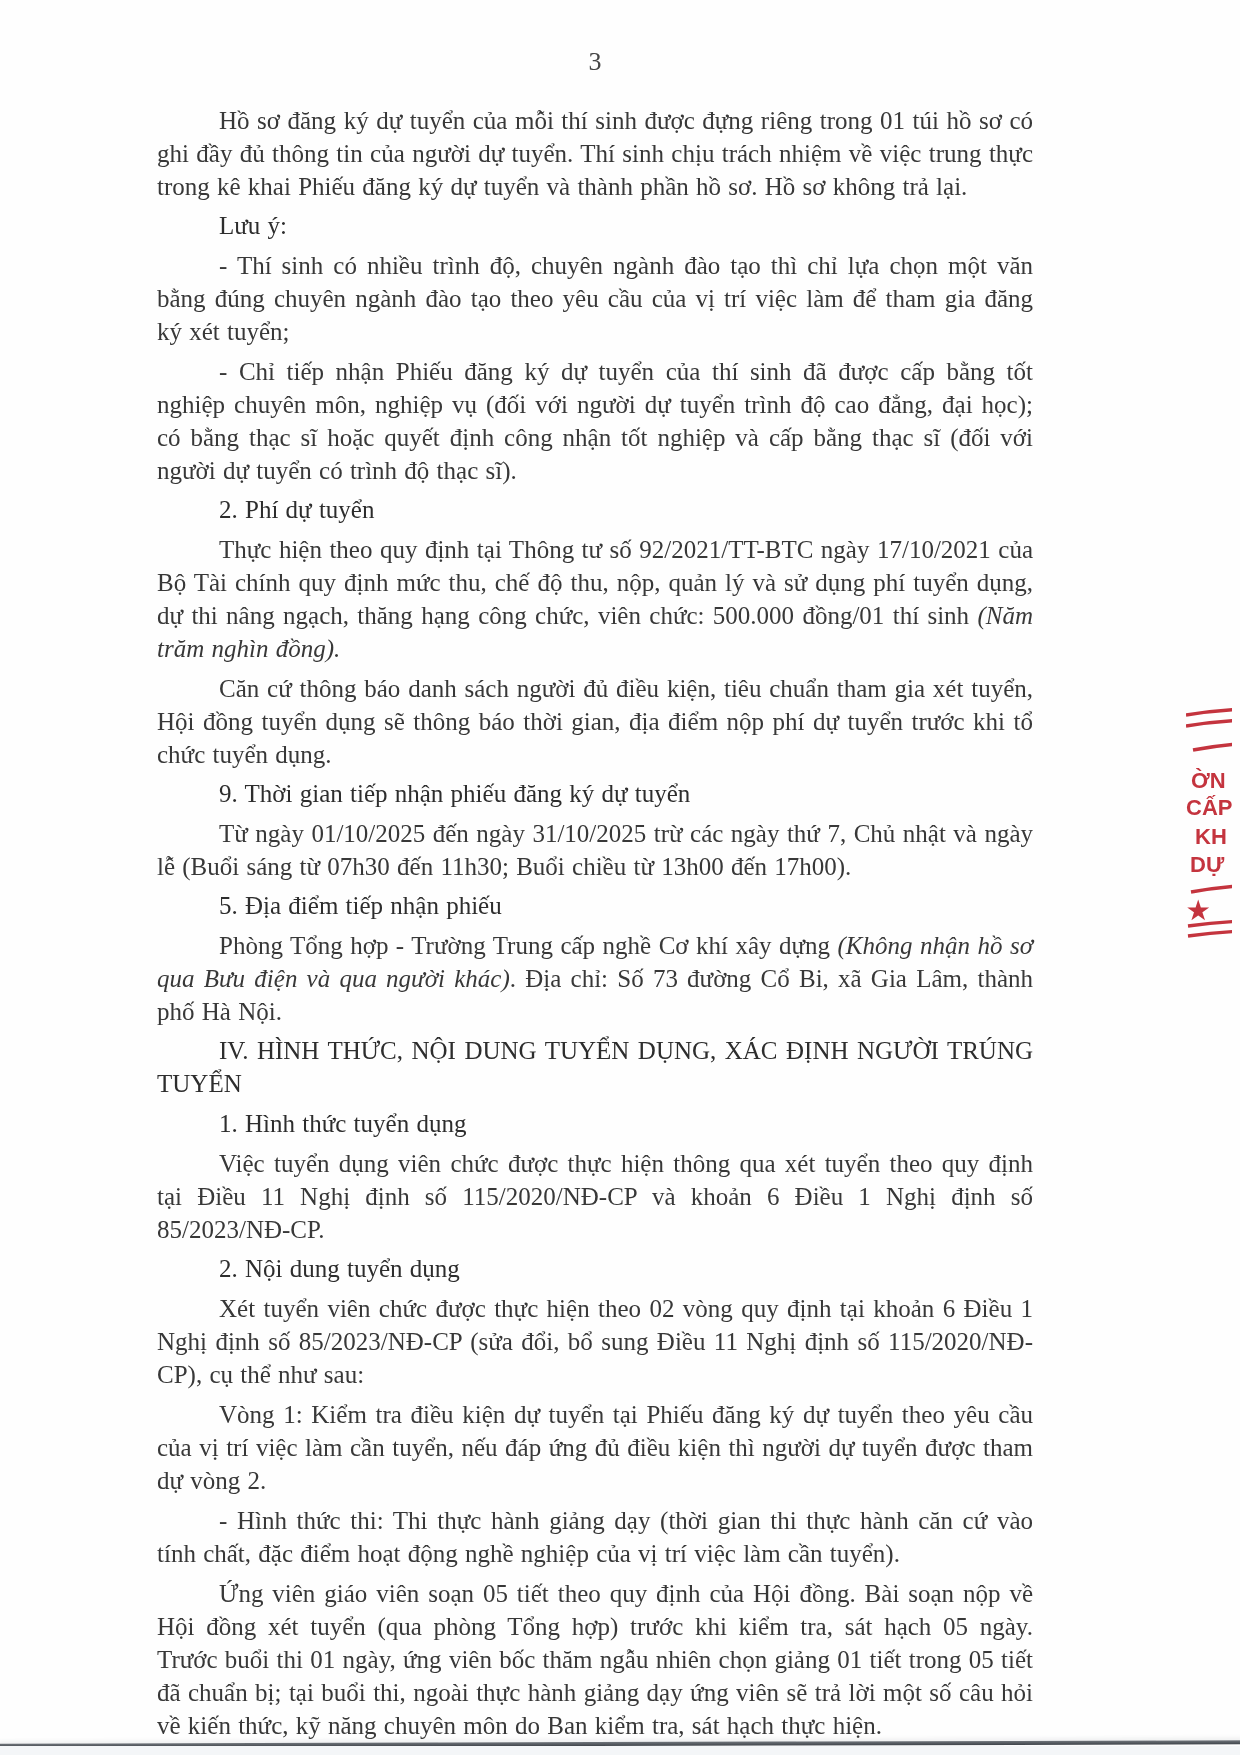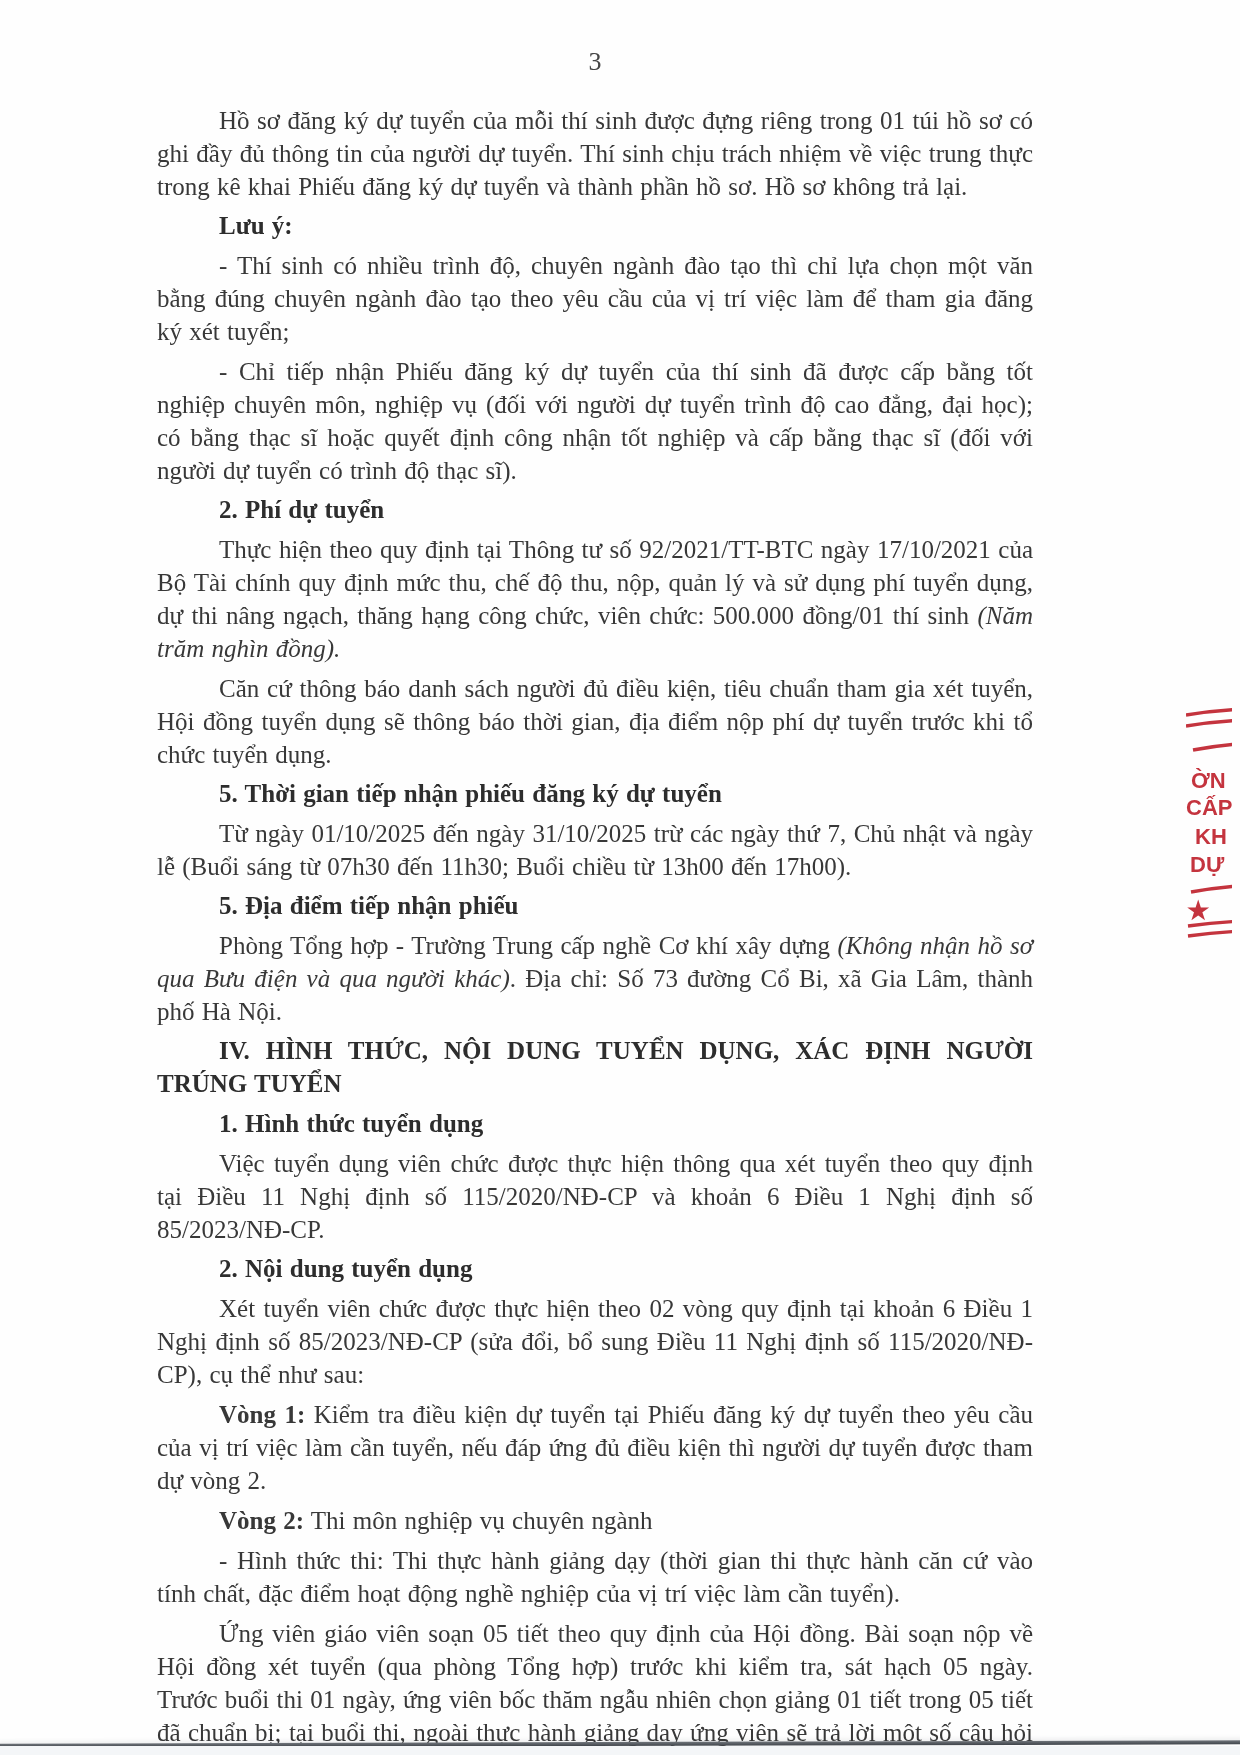--- a/index.html
+++ b/index.html
@@ -32,21 +32,21 @@
     text-align: justify;
     text-indent: 62px;
     word-spacing: 1px;
   }
   .heading {
     font-weight: bold;
     color: #2d2d2d;
     margin-top: 3px;
     margin-bottom: 7px;
   }
-  .b { font-weight: bold; }
+  .b { font-weight: normal; }
   .i { font-style: italic; }
   .stamp {
     position: absolute;
     top: 698px;
     right: 8px;
     width: 46px;
     height: 242px;
     overflow: hidden;
   }
   .stamp svg { display: block; }
@@ -82,31 +82,30 @@
   <div class="content">
     <p class="page-num">3</p>
     <div>
         <p class="para"><span>Hồ sơ đăng ký dự tuyển của mỗi thí sinh được đựng riêng trong 01 túi hồ sơ có ghi đầy đủ thông tin của người dự tuyển. Thí sinh chịu trách nhiệm về việc trung thực trong kê khai Phiếu đăng ký dự tuyển và thành phần hồ sơ. Hồ sơ không trả lại.</span></p>
         <p class="para heading"><span class="b">Lưu ý:</span></p>
         <p class="para"><span>- Thí sinh có nhiều trình độ, chuyên ngành đào tạo thì chỉ lựa chọn một văn bằng đúng chuyên ngành đào tạo theo yêu cầu của vị trí việc làm để tham gia đăng ký xét tuyển;</span></p>
         <p class="para"><span>- Chỉ tiếp nhận Phiếu đăng ký dự tuyển của thí sinh đã được cấp bằng tốt nghiệp chuyên môn, nghiệp vụ (đối với người dự tuyển trình độ cao đẳng, đại học); có bằng thạc sĩ hoặc quyết định công nhận tốt nghiệp và cấp bằng thạc sĩ (đối với người dự tuyển có trình độ thạc sĩ).</span></p>
         <p class="para heading"><span class="b">2. Phí dự tuyển</span></p>
         <p class="para"><span>Thực hiện theo quy định tại Thông tư số 92/2021/TT-BTC ngày 17/10/2021 của Bộ Tài chính quy định mức thu, chế độ thu, nộp, quản lý và sử dụng phí tuyển dụng, dự thi nâng ngạch, thăng hạng công chức, viên chức: 500.000 đồng/01 thí sinh </span><span class="i">(Năm trăm nghìn đồng).</span></p>
         <p class="para"><span>Căn cứ thông báo danh sách người đủ điều kiện, tiêu chuẩn tham gia xét tuyển, Hội đồng tuyển dụng sẽ thông báo thời gian, địa điểm nộp phí dự tuyển trước khi tổ chức tuyển dụng.</span></p>
-        <p class="para heading"><span class="b">5. Thời gian tiếp nhận phiếu đăng ký dự tuyển</span></p>
+        <p class="para heading"><span class="b">9. Thời gian tiếp nhận phiếu đăng ký dự tuyển</span></p>
         <p class="para"><span>Từ ngày 01/10/2025 đến ngày 31/10/2025 trừ các ngày thứ 7, Chủ nhật và ngày lễ (Buổi sáng từ 07h30 đến 11h30; Buổi chiều từ 13h00 đến 17h00).</span></p>
         <p class="para heading"><span class="b">5. Địa điểm tiếp nhận phiếu</span></p>
         <p class="para"><span>Phòng Tổng hợp - Trường Trung cấp nghề Cơ khí xây dựng </span><span class="i">(Không nhận hồ sơ qua Bưu điện và qua người khác)</span><span>. Địa chỉ: Số 73 đường Cổ Bi, xã Gia Lâm, thành phố Hà Nội.</span></p>
         <p class="para heading"><span class="b">IV. HÌNH THỨC, NỘI DUNG TUYỂN DỤNG, XÁC ĐỊNH NGƯỜI TRÚNG TUYỂN</span></p>
         <p class="para heading"><span class="b">1. Hình thức tuyển dụng</span></p>
         <p class="para"><span>Việc tuyển dụng viên chức được thực hiện thông qua xét tuyển theo quy định tại Điều 11 Nghị định số 115/2020/NĐ-CP và khoản 6 Điều 1 Nghị định số 85/2023/NĐ-CP.</span></p>
         <p class="para heading"><span class="b">2. Nội dung tuyển dụng</span></p>
         <p class="para"><span>Xét tuyển viên chức được thực hiện theo 02 vòng quy định tại khoản 6 Điều 1 Nghị định số 85/2023/NĐ-CP (sửa đổi, bổ sung Điều 11 Nghị định số 115/2020/NĐ-CP), cụ thể như sau:</span></p>
         <p class="para"><span class="b">Vòng 1:</span><span> Kiểm tra điều kiện dự tuyển tại Phiếu đăng ký dự tuyển theo yêu cầu của vị trí việc làm cần tuyển, nếu đáp ứng đủ điều kiện thì người dự tuyển được tham dự vòng 2.</span></p>
-        <p class="para"><span class="b">Vòng 2:</span><span> Thi môn nghiệp vụ chuyên ngành</span></p>
         <p class="para"><span>- Hình thức thi: Thi thực hành giảng dạy (thời gian thi thực hành căn cứ vào tính chất, đặc điểm hoạt động nghề nghiệp của vị trí việc làm cần tuyển).</span></p>
         <p class="para"><span>Ứng viên giáo viên soạn 05 tiết theo quy định của Hội đồng. Bài soạn nộp về Hội đồng xét tuyển (qua phòng Tổng hợp) trước khi kiểm tra, sát hạch 05 ngày. Trước buổi thi 01 ngày, ứng viên bốc thăm ngẫu nhiên chọn giảng 01 tiết trong 05 tiết đã chuẩn bị; tại buổi thi, ngoài thực hành giảng dạy ứng viên sẽ trả lời một số câu hỏi về kiến thức, kỹ năng chuyên môn do Ban kiểm tra, sát hạch thực hiện.</span></p>
       </div>
   </div>
 
   <div class="stamp">
     <svg width="120" height="242" viewBox="0 0 120 242" xmlns="http://www.w3.org/2000/svg">
       <g stroke="#c4343e" stroke-width="3.4" fill="none">
         <path d="M0,17 Q55,8 112,12"></path>
         <path d="M0,28 Q55,19 112,23"></path>

